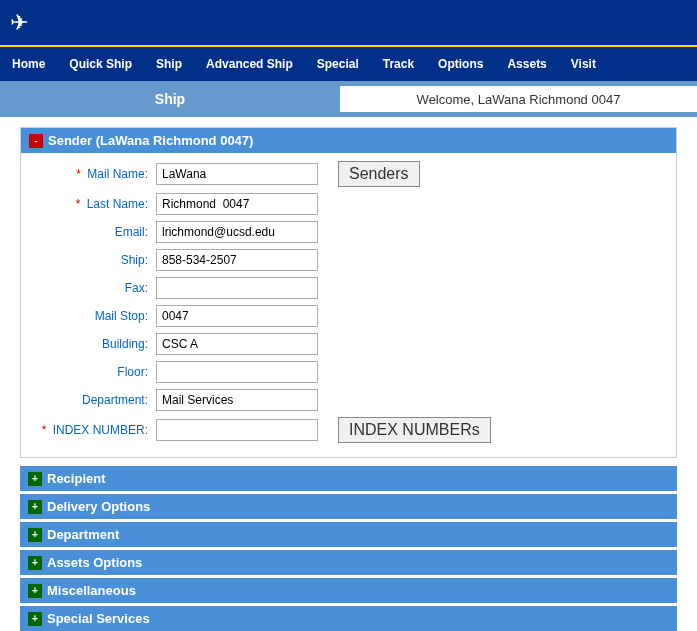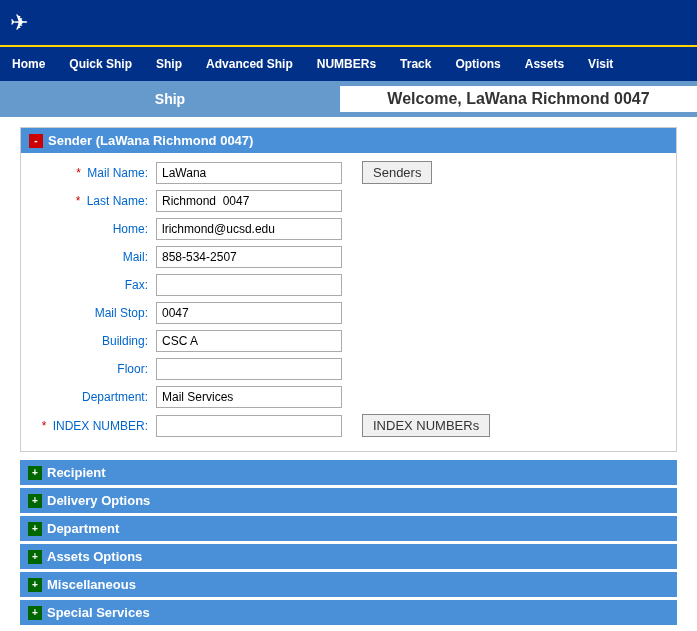--- a/index.html
+++ b/index.html
@@ -12,45 +12,45 @@
     .logo-text { color: #fff; font-size: 28px; font-weight: bold; letter-spacing: 2px; }
     .logo-underline { height: 3px; background: #FFD700; width: 100%; margin-top: 2px; }
 
     
     .nav { background: #003087; border-top: 2px solid #FFD700; display: flex; align-items: center; height: 36px; }
     .nav a { color: #fff; text-decoration: none; font-size: 12px; font-weight: bold; padding: 0 12px; line-height: 28px; }
 
     
     .page-header { background: #6699CC; color: #fff; text-align: center; font-size: 14px; font-weight: bold; padding: 5px 0; display: flex; }
     .page-header .ship-title { background: #6699CC; padding: 5px 30px; font-size: 14px; font-weight: bold; color: #fff; width: 340px; text-align: center; }
-    .page-header .welcome { background: #fff; color: #333; font-size: 16px; font-weight: bold; flex: 1; display: flex; align-items: center; justify-content: center; }
+    .page-header .welcome { background: #fff; color: #333; font-size: 13px; font-weight: normal; flex: 1; display: flex; align-items: center; justify-content: center; }
 
     
     .content { padding: 10px 20px; }
 
     
     .section-header { background: #4A90D9; color: #fff; font-weight: bold; font-size: 13px; padding: 5px 8px; display: flex; align-items: center; gap: 5px; margin-bottom: 0; }
     .section-header .expand-icon { background: #cc0000; color: #fff; font-size: 10px; width: 14px; height: 14px; display: flex; align-items: center; justify-content: center; font-weight: bold; flex-shrink: 0; }
 
     .sender-section { border: 1px solid #ccc; margin-bottom: 8px; }
     .sender-body { padding: 8px 15px; background: #fff; }
 
     .form-row { display: flex; align-items: center; margin-bottom: 6px; }
     .form-label { width: 120px; color: #0066CC; font-size: 12px; text-align: right; padding-right: 8px; }
     .required-star { color: #cc0000; margin-right: 3px; }
-    .form-input { border: 1px solid #aaa; padding: 2px 5px; font-size: 12px; height: 22px; width: 186px; }
+    .form-input { border: 1px solid #aaa; padding: 2px 5px; font-size: 12px; height: 22px; width: 162px; }
 
     .senders-btn { margin-left: 20px; }
     .index-btn { margin-left: 20px; }
 
     button.action-btn {
       background: #f0f0f0;
       border: 1px solid #888;
       padding: 3px 10px;
-      font-size: 13px;
+      font-size: 16px;
       cursor: pointer;
       color: #333;
     }
 
     
     .collapsible-section { background: #4A90D9; color: #fff; font-weight: bold; font-size: 13px; padding: 5px 8px; display: flex; align-items: center; gap: 5px; margin-bottom: 3px; cursor: pointer; }
     .collapsible-section .expand-icon { background: #006600; color: #fff; font-size: 10px; width: 14px; height: 14px; display: flex; align-items: center; justify-content: center; font-weight: bold; flex-shrink: 0; }
 
     .sections-container { margin-bottom: 5px; }
   </style>
@@ -61,21 +61,21 @@
   <div class="logo-area">
     <span class="logo-icon">✈</span>
   </div>
 </div>
 
 <div class="nav">
   <a>Home</a>
   <a>Quick Ship</a>
   <a>Ship</a>
   <a>Advanced Ship</a>
-  <a>NUMBERs</a>
+  <a>Special</a>
   <a>Track</a>
   <a>Options</a>
   <a>Assets</a>
   <a>Visit</a>
 </div>
 
 <div class="page-header">
   <div class="ship-title">Ship</div>
   <div class="welcome">Welcome, LaWana Richmond 0047</div>
 </div>
@@ -102,26 +102,26 @@
 
       <div class="form-row">
         <div class="form-label">
           <span class="required-star">*</span>
           <span>Last Name:</span>
         </div>
         <input class="form-input" type="text" value="Richmond  0047" style="">
       </div>
 
       <div class="form-row">
-        <div class="form-label">Home:</div>
+        <div class="form-label">Email:</div>
         <input class="form-input" type="text" value="lrichmond@ucsd.edu" style="">
       </div>
 
       <div class="form-row">
-        <div class="form-label">Mail:</div>
+        <div class="form-label">Ship:</div>
         <input class="form-input" type="text" value="858-534-2507" style="">
       </div>
 
       <div class="form-row">
         <div class="form-label">Fax:</div>
         <input class="form-input" type="text" style="">
       </div>
 
       <div class="form-row">
         <div class="form-label">Mail Stop:</div>

